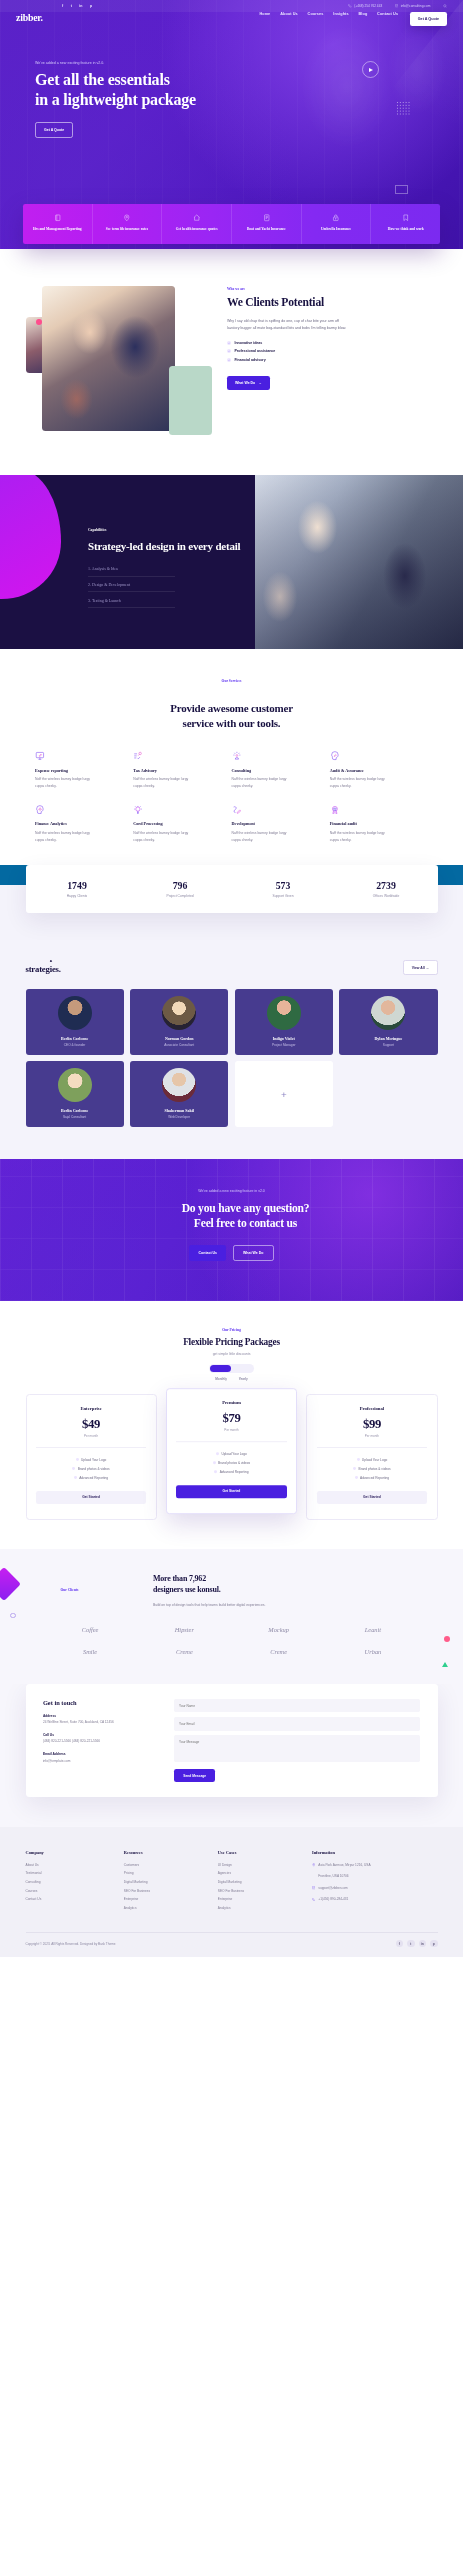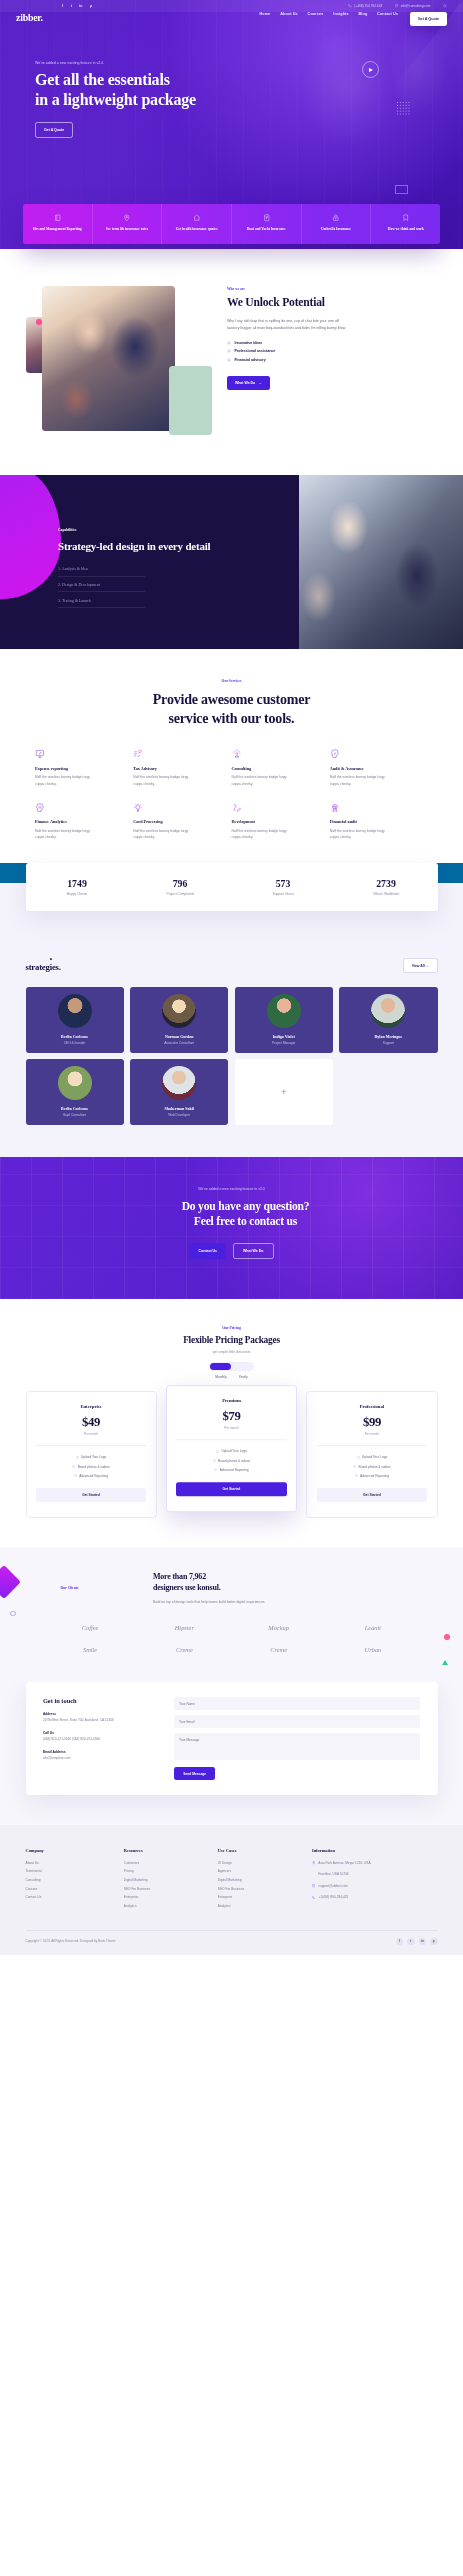--- a/index.html
+++ b/index.html
@@ -136,21 +136,21 @@
     font-size:3.5px;font-weight:bold;padding:5.2px 8px;border-radius:2.3px;border:none;
   }
 
   
   .cap{position:relative;width:463px;height:174px;background:#1b1043;overflow:hidden;margin-top:35px;display:flex;}
   .cap .blob{
     position:absolute;left:-35px;top:-5.8px;width:96px;height:130px;
     background:linear-gradient(150deg,#a81ff2,#d315ee);
     border-radius:55% 45% 62% 38% / 48% 56% 44% 52%;
   }
-  .cap .left{width:299px;padding:53px 0 0 58px;position:relative;z-index:2;}
+  .cap .left{width:255px;padding:53px 0 0 88px;position:relative;z-index:2;}
   .cap .eyebrow2{font-family:"Liberation Serif",serif;font-weight:bold;font-size:3.6px;color:#fff;margin-bottom:7px;}
   .cap h2{font-family:"Liberation Serif",serif;font-weight:bold;font-size:11px;line-height:1.3;color:#fff;letter-spacing:-0.2px;}
   .cap .steps{margin-top:12.7px;}
   .cap .steps div{
     font-family:"Liberation Serif",serif;font-size:4px;color:#9d94c7;padding-bottom:4.6px;margin-bottom:5.2px;
     border-bottom:0.6px solid rgba(255,255,255,.09);width:87px;
   }
   .cap .right{
     flex:1;position:relative;
     background:linear-gradient(120deg,#cfd6e4 0%,#9aa6bd 30%,#556079 60%,#2f3550 100%);
@@ -160,22 +160,22 @@
     background:
       radial-gradient(ellipse 34px 46px at 30% 30%, rgba(255,235,215,.85), transparent 58%),
       radial-gradient(ellipse 36px 55px at 72% 58%, rgba(35,35,70,.85), transparent 60%),
       radial-gradient(ellipse 28px 41px at 12% 70%, rgba(255,225,200,.5), transparent 62%),
       linear-gradient(180deg,rgba(255,255,255,.12),rgba(20,20,50,.4));
   }
 
   
   .services{padding:30px 0 22px;text-align:center;background:#fff;}
   .services .h2c{
-    font-family:"Liberation Serif",serif;font-weight:bold;font-size:14px;line-height:1.32;color:#181141;
-    letter-spacing:-0.2px;margin-top:8px;
+    font-family:"Liberation Serif",serif;font-weight:bold;font-size:11px;line-height:1.32;color:#181141;
+    letter-spacing:-0.2px;margin-top:18px;
   }
   .grid4{display:grid;grid-template-columns:repeat(4,1fr);gap:15px 0;padding:0 35px;margin-top:21px;text-align:left;}
   .svc .sic{height:11.6px;margin-bottom:5.2px;}
   .svc .sic svg{width:9.8px;height:9.8px;fill:none;stroke-width:1.2;}
   .svc h4{font-family:"Liberation Serif",serif;font-weight:bold;font-size:4.2px;color:#181141;margin-bottom:3.5px;}
   .svc p{font-size:3.4px;line-height:1.95;color:#807c94;max-width:65px;}
 
   
   .counters-wrap{position:relative;padding:0 25.5px;background:#0369a1;}
   .counters{
@@ -437,21 +437,21 @@
 <div class="white-bg">
   <div class="unlock">
     <div class="imgcol">
       <div class="ph b"></div>
       <div class="ph a"></div>
       <div class="green"></div>
       <div class="pinkdot"></div>
     </div>
     <div class="txt">
       <div class="eyebrow">Who we are</div>
-      <div class="h2">We Unlock Potential</div>
+      <div class="h2">We Clients Potential</div>
       <div class="para">Why I say old chap that is spiffing do one, cup of char bite your arm off lavatory bugger all mate bog-standard bits and bobs I'm telling barmy blow.</div>
       <div class="ticks">
         <div class="row">
           <span class="ck">
               <svg viewBox="0 0 24 24">
                 <path d="M4 12l6 6L20 6"></path>
               </svg>
             </span>
           <span class="t">Innovative ideas</span>
         </div>

